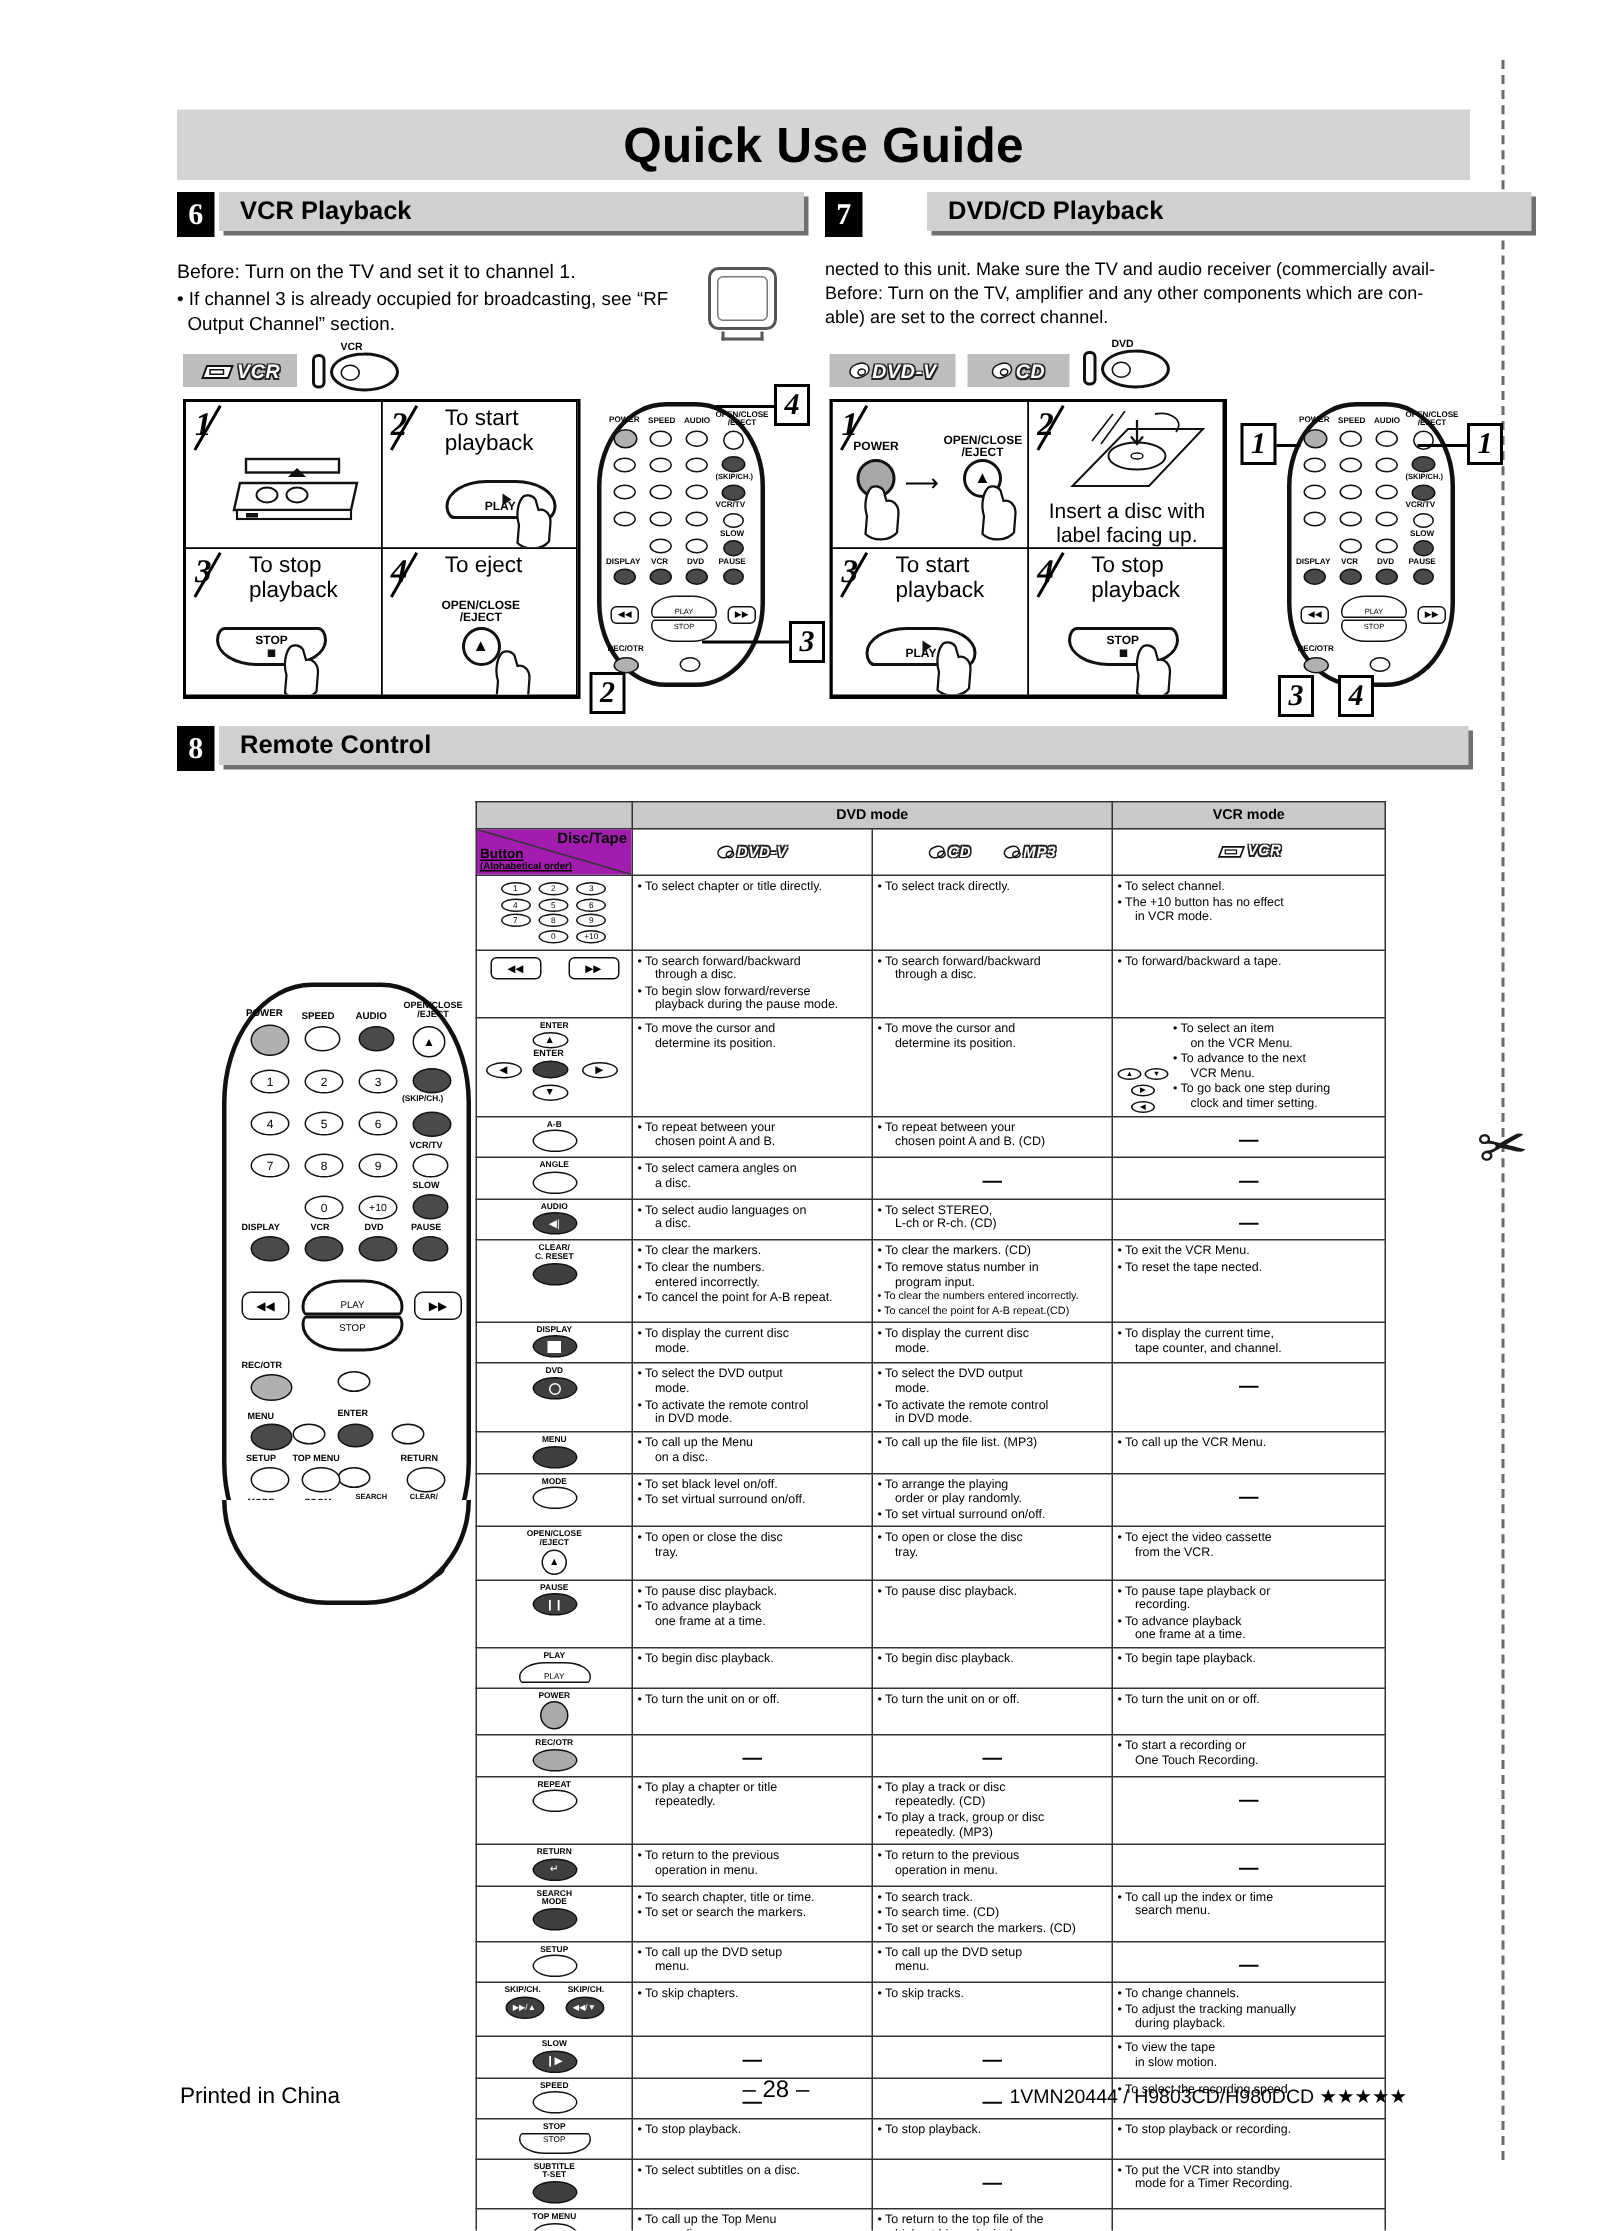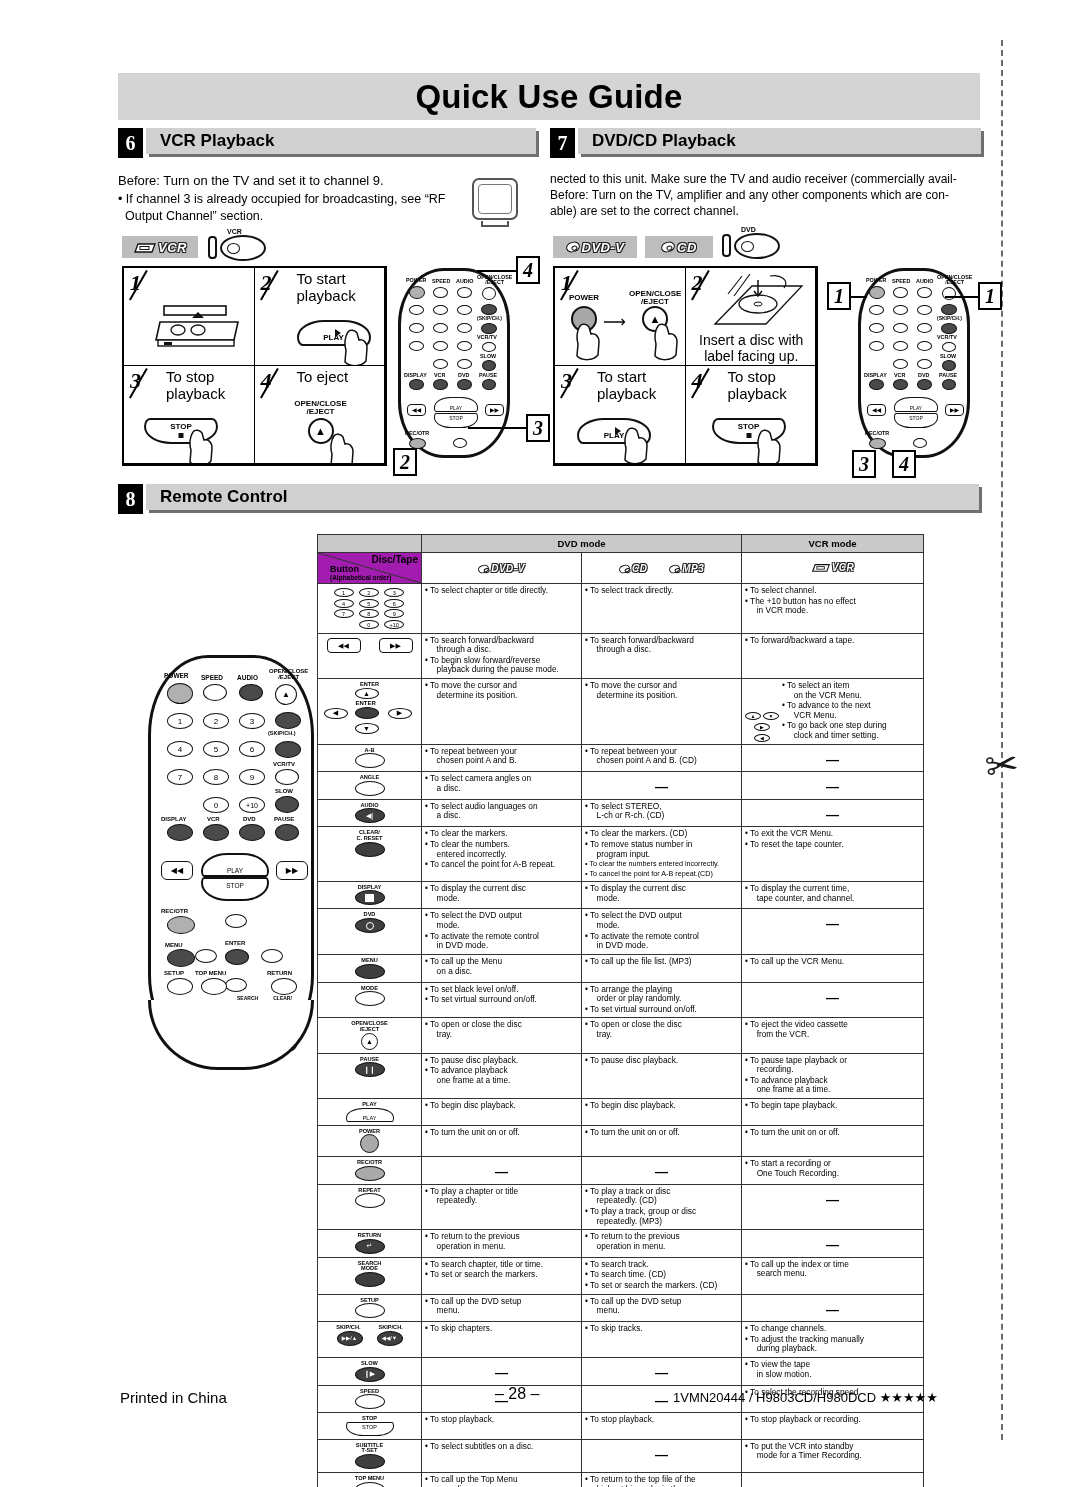--- a/index.html
+++ b/index.html
@@ -255,21 +255,21 @@
   .numpad { display:grid; grid-template-columns:repeat(3,1fr); gap:1.5px 4px;
             width:72px; margin:1px auto; }
   .numpad .k { width:20px; height:9px; border:1.3px solid #111;
                border-radius:50%; font-size:5.5px; text-align:center;
                line-height:8px; background:#fff; }
 
   .diag-head {
     position:relative; height:30px; background:#a21caf;
   }
   .diag-head .dt { position:absolute; right:3px; top:1px; font-size:10px; font-weight:bold;}
-  .diag-head .db { position:absolute; left:12px; top:11px; font-size:9px; font-weight:bold;}
+  .diag-head .db { position:absolute; left:2px; top:11px; font-size:9px; font-weight:bold;text-decoration:underline;}
   .diag-head .db small { display:block; font-size:6.5px; font-weight:bold; }
   .diag-head .ln { position:absolute; left:0; top:0; width:100%; height:100%; }
 
   
   .foot { position:absolute; font-size:15px; }
   .pageno { position:absolute; font-size:16px; }
   .modelno { position:absolute; font-size:13px; }
 </style>
 </head>
 <body>
@@ -285,27 +285,27 @@
 
   <div class="sec-head" style="left:118px; top:128px; width:420px;">
     <div class="sec-num">6</div>
     <div class="sec-bar" style="width:390px;">
       <span>VCR Playback</span>
     </div>
   </div>
 
   <div class="sec-head" style="left:550px; top:128px; width:430px;">
     <div class="sec-num">7</div>
-    <div class="sec-bar" style="width:403px;">
+    <div class="sec-bar" style="width:403px;margin-left:40px;">
       <span>DVD/CD Playback</span>
     </div>
   </div>
 
   <div class="before" style="left:118px; top:172px; width:345px;">
-    <div class="lead">Before:  Turn on the TV and set it to channel 9.</div>
+    <div class="lead">Before:  Turn on the TV and set it to channel 1.</div>
     <div class="sub">• If channel 3 is already occupied for broadcasting, see “RF</div>
     <div style="padding-left:7px;">Output Channel” section.</div>
   </div>
   <div class="tv-icon">
     <div class="screen"></div>
       <div class="base"></div>
   </div>
 
   <div class="before" style="left:550px; top:172px; width:432px; font-size:12px;">
     <div>nected to this unit. Make sure the TV and audio receiver (commercially avail-</div>
@@ -928,21 +928,21 @@
             <div class="cell-txt">
               <p class="">To clear the markers. (CD)</p>
               <p class="">To remove status number in<br>&nbsp;&nbsp;program input.</p>
               <p class="sm">To clear the numbers entered incorrectly.</p>
               <p class="sm">To cancel the point for A-B repeat.(CD)</p>
             </div>
           </td>
           <td>
             <div class="cell-txt">
               <p class="">To exit the VCR Menu.</p>
-              <p class="">To reset the tape counter.</p>
+              <p class="">To reset the tape nected.</p>
             </div>
           </td>
         </tr>
         <tr>
           <td style="padding:1px 2px;">
             <div class="bcell">
               <div class="blabel">DISPLAY</div>
               <div class="oval-btn dark" style="border-radius:50%">
                 <span style="width:9px;height:8px;background:#fff;display:block"></span>
               </div>

